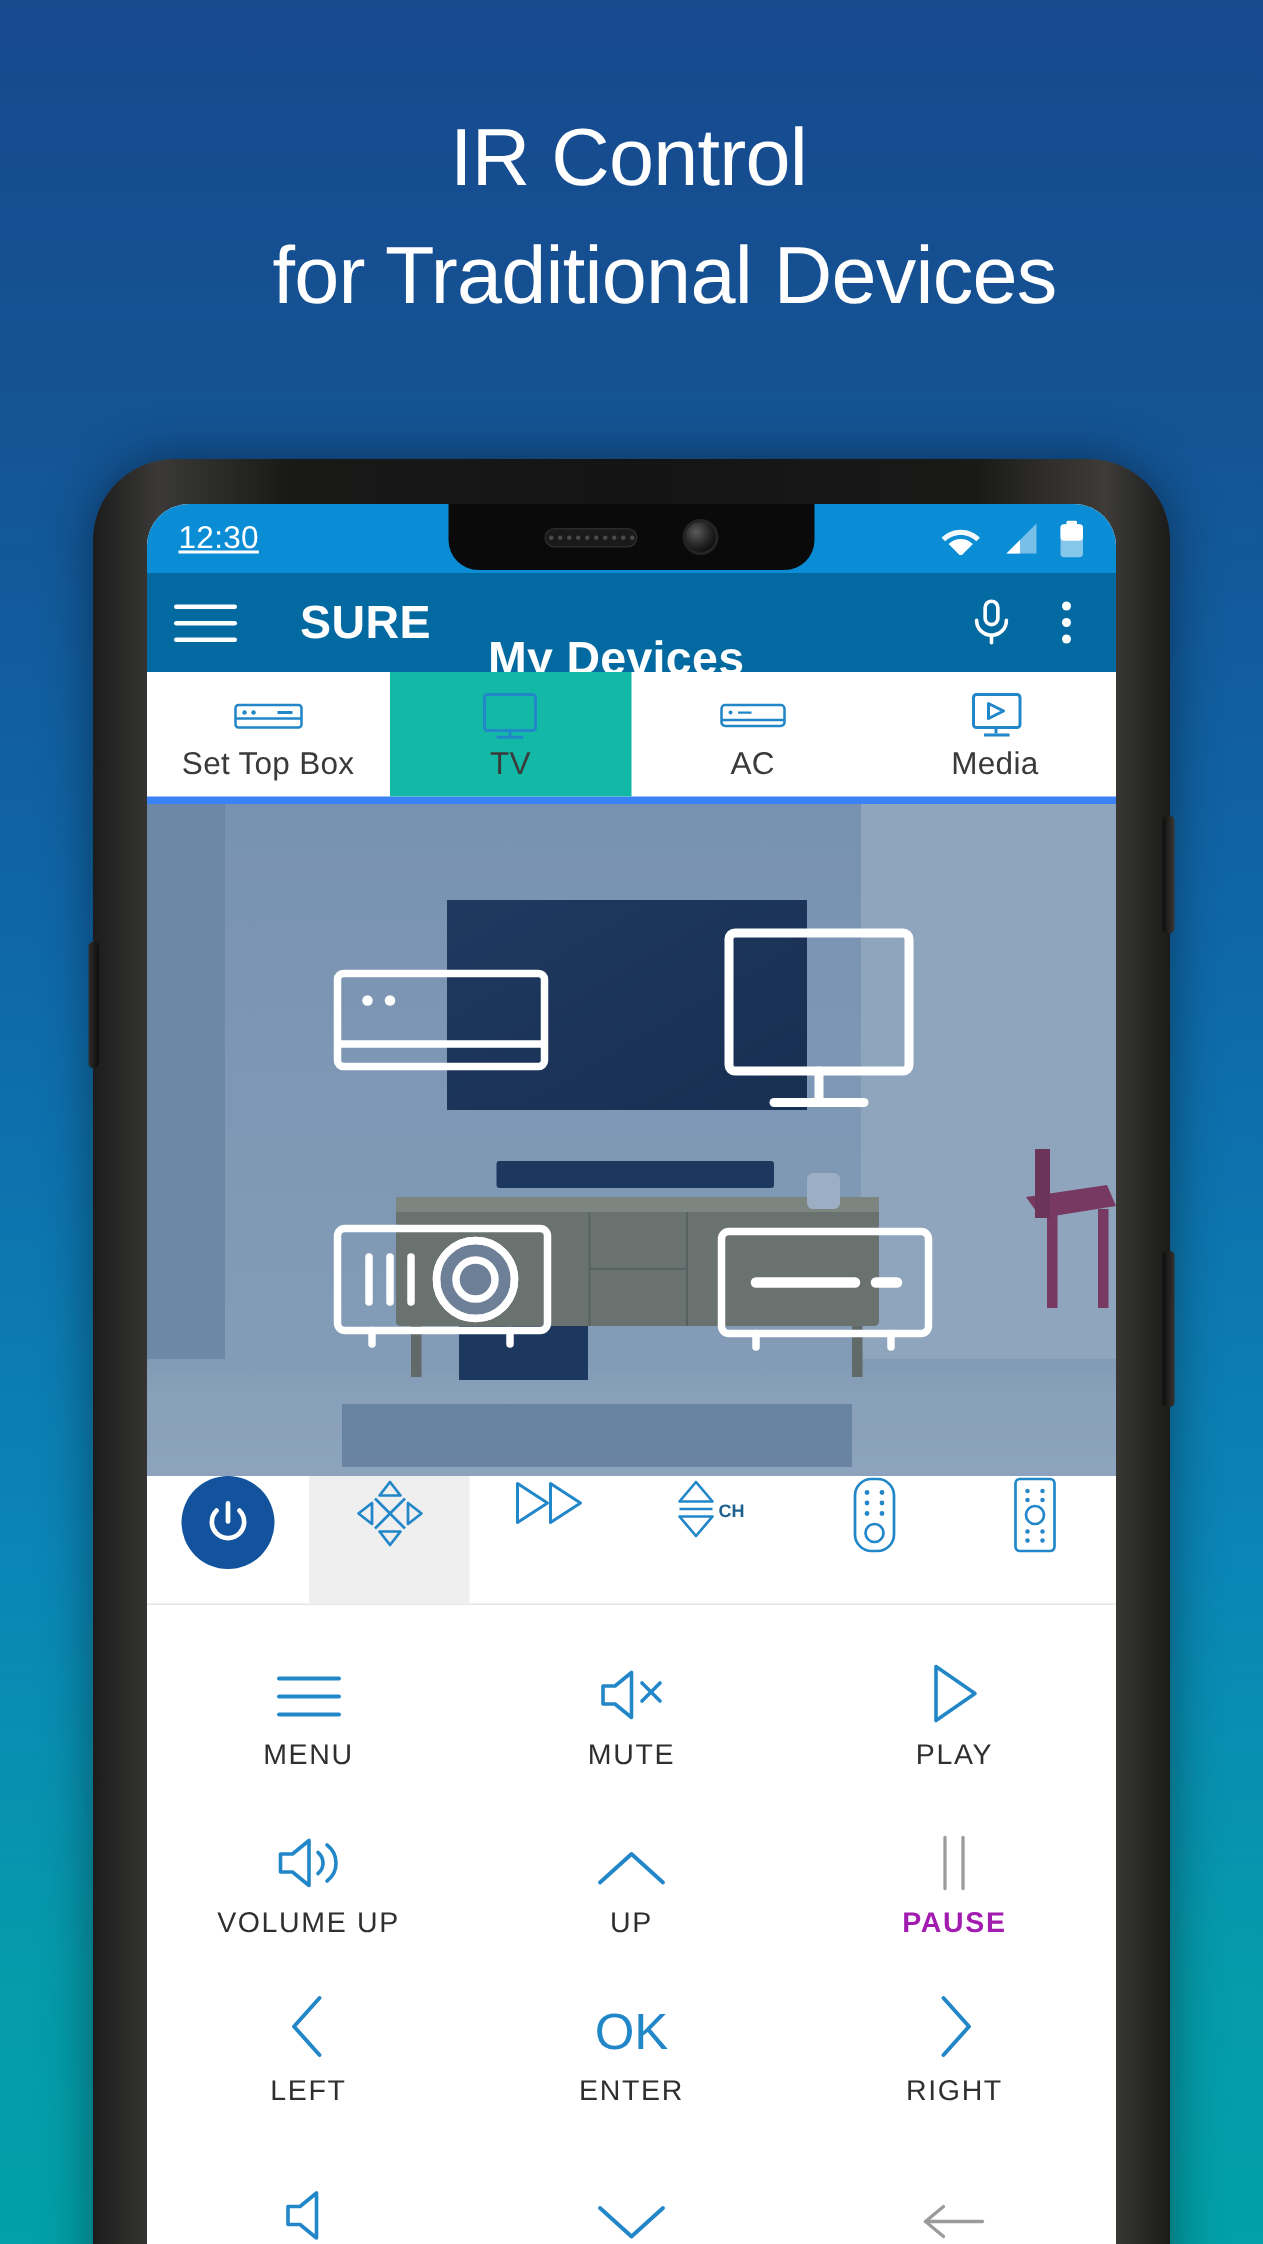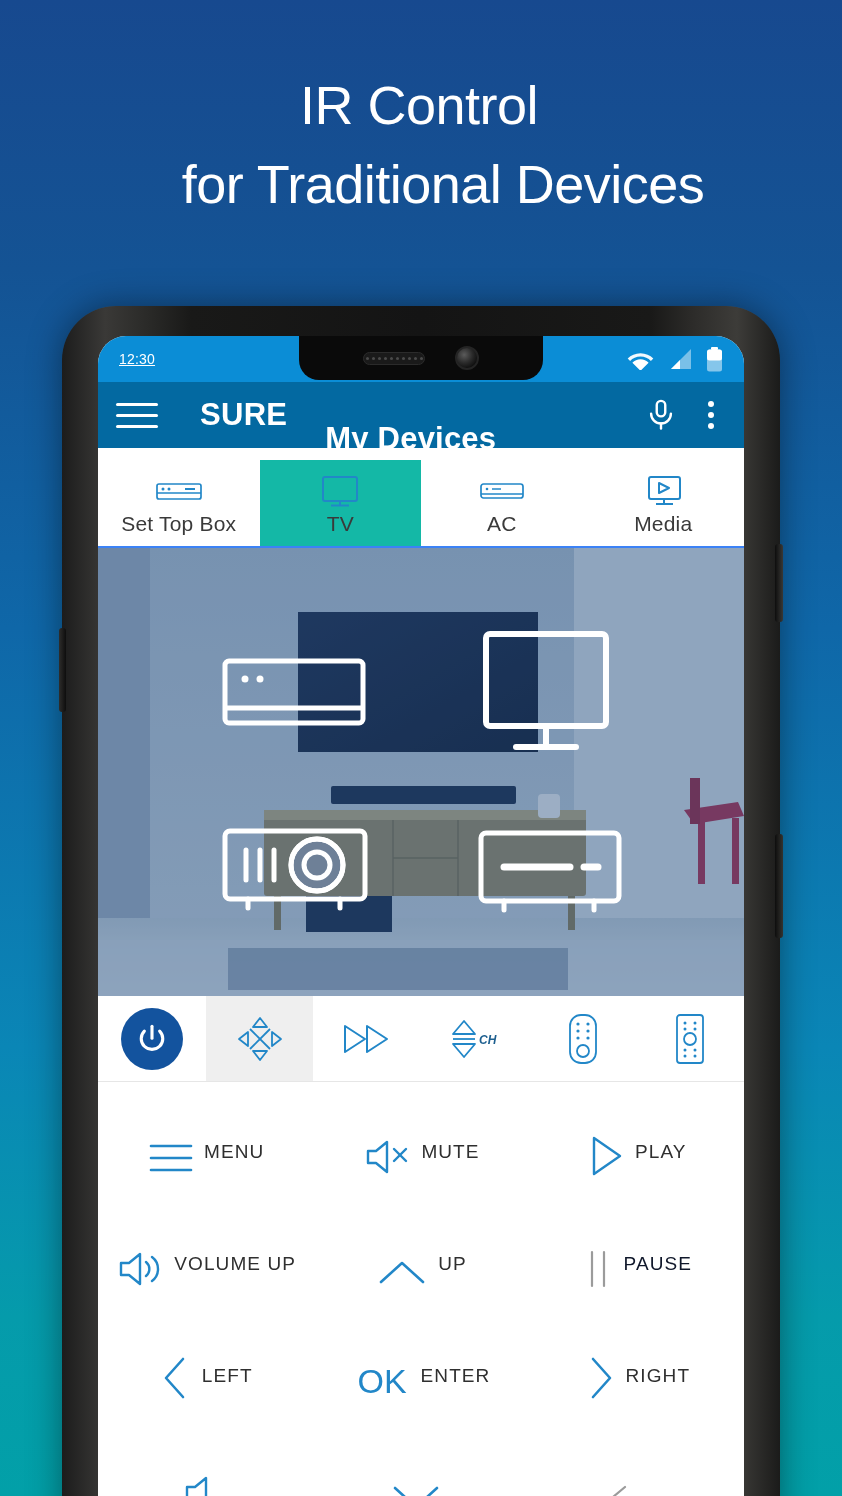--- a/index.html
+++ b/index.html
@@ -47,21 +47,21 @@
                  background:linear-gradient(90deg,#0d0d0d,#34332f); border-radius:3px; }
   .btn-left-1  { position:absolute; left:-3px; top:322px; width:7px; height:84px;
                  background:linear-gradient(270deg,#0d0d0d,#2e2d2b); border-radius:3px; }
 
   
   .statusbar {
     position:relative; height:46px; background:#0b8dd6; color:#fff;
     display:flex; align-items:center; justify-content:space-between;
     padding:0 16px; font-size:21px; z-index:2;
   }
-  .clock { font-size:14px; letter-spacing:0.2px; padding-left:5px;text-decoration:underline; }
+  .clock { font-size:21px; letter-spacing:0.2px; padding-left:5px;text-decoration:underline; }
   .sb-icons { display:flex; align-items:center; gap:13px; padding-right:5px; }
 
   
   .notch {
     position:absolute; left:50%; transform:translateX(-50%); top:0;
     width:244px; height:44px; background:#0a0a0a;
     border-bottom-left-radius:20px; border-bottom-right-radius:20px; z-index:5;
     display:flex; align-items:center; justify-content:center; gap:30px;
   }
   .notch::before, .notch::after {
@@ -89,60 +89,59 @@
   .hamburger span { display:block; height:3px; background:#fff; border-radius:2px; }
   .brand { font-size:31px; font-weight:bold; margin-left:42px; letter-spacing:0.3px; }
   .screen-title { font-size:31px; font-weight:bold; margin-left:38px; letter-spacing:0.2px;margin-top:48px; }
   .appbar-spacer { flex:1; }
   .mic { width:34px; height:34px; }
   .kebab { width:30px; display:flex; flex-direction:column; align-items:center;
            gap:5px; margin-left:18px; }
   .kebab i { width:6px; height:6px; border-radius:50%; background:#fff; display:block; }
 
   
-  .tabbar { display:flex; background:#ffffff; height:88px; border-bottom:2px solid #3b82f6;margin-top:12px; }
+  .tabbar { display:flex; background:#ffffff; height:88px; border-bottom:5px solid #3b82f6; }
   .tab {
     flex:1; display:flex; flex-direction:column; align-items:center;
     justify-content:center; gap:3px; cursor:pointer; padding-top:4px;
   }
   .tab.active { background:#14b8a6; }
   .tab-label { font-size:21px; color:#3a3a3a; letter-spacing:0.2px; }
   .tab-ico { height:34px; display:flex; align-items:center; justify-content:center; }
 
   
   .scene { position:relative; height:448px; overflow:hidden; background:#5d7085; }
   .room { position:absolute; inset:0; }
   .tint { position:absolute; inset:0; background:rgba(45,85,135,0.34); }
   .dev-ico { position:absolute; }
 
   
   .functbar {
     display:flex; align-items:center; height:86px; background:#fff;
     border-bottom:1px solid #e6e6e6;
   }
   .fn {
-    flex:1; height:100%; display:flex; align-items:center; justify-content:center;
+    flex:1; height:100%; display:flex; justify-content:center;
     cursor:pointer;
-    font-style:italic;
   }
   .fn.selected { background:#efefef; }
   .powerbtn {
     width:62px; height:62px; border-radius:50%; background:#13539e;
     display:flex; align-items:center; justify-content:center;
   }
 
   
   .keygrid { display:flex; flex-wrap:wrap; background:#fff; padding-top:14px; }
   .key {
-    width:33.333%; height:112px; display:flex; flex-direction:row;
+    width:33.333%; height:112px; display:flex; flex-direction:column;
     align-items:center; justify-content:center; gap:9px; cursor:pointer;
   }
   .key-ico { height:52px; display:flex; align-items:flex-end; }
   .key-label { font-size:19px; color:#2f2f2f; letter-spacing:1.1px; }
-  .key.disabled .key-label { color:#0f172a; }
+  .key.disabled .key-label { color:#a21caf;font-weight:bold; }
 
   svg { display:block; }
 </style>
 </head>
 <body>
 
 <div class="headline">
   <span>IR Control</span>
   <span class="l2">for Traditional Devices</span>
 </div>

